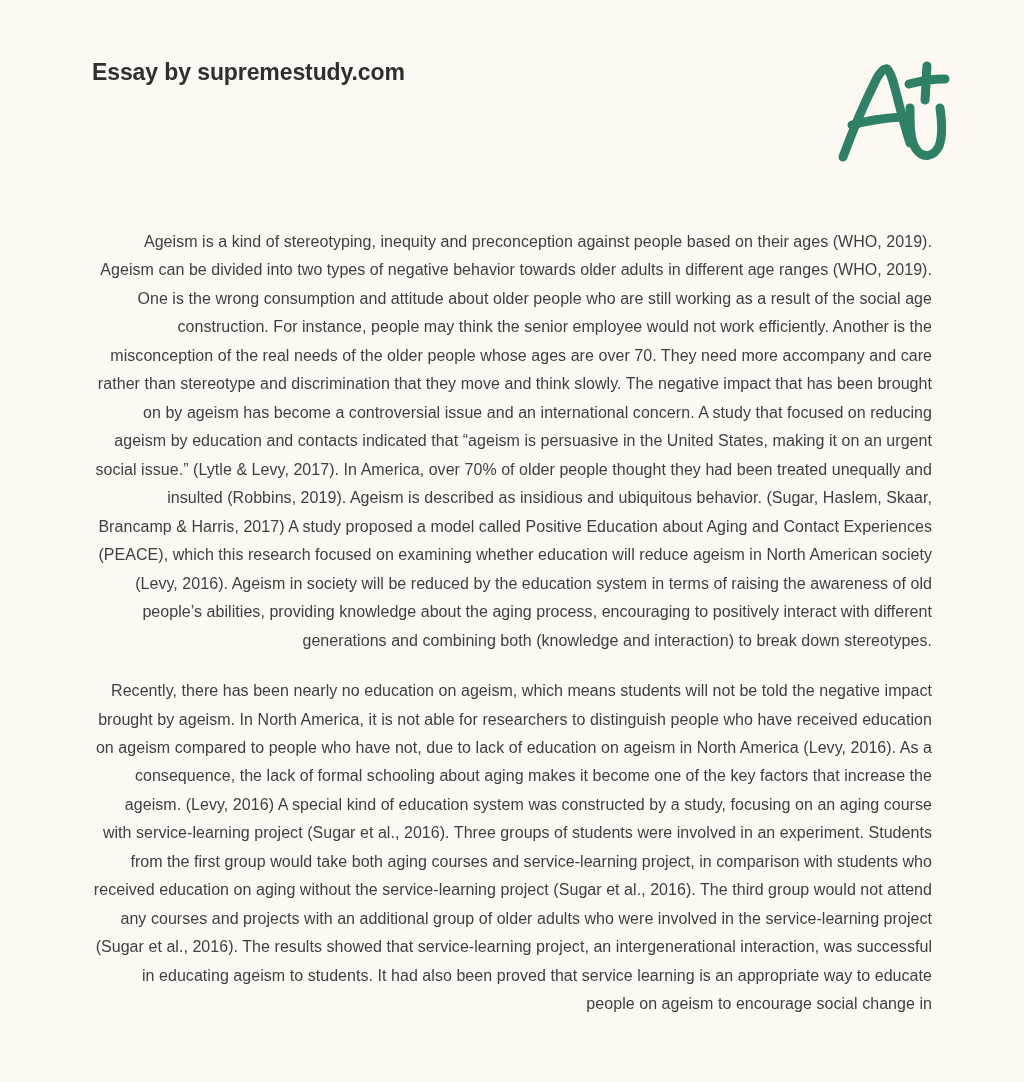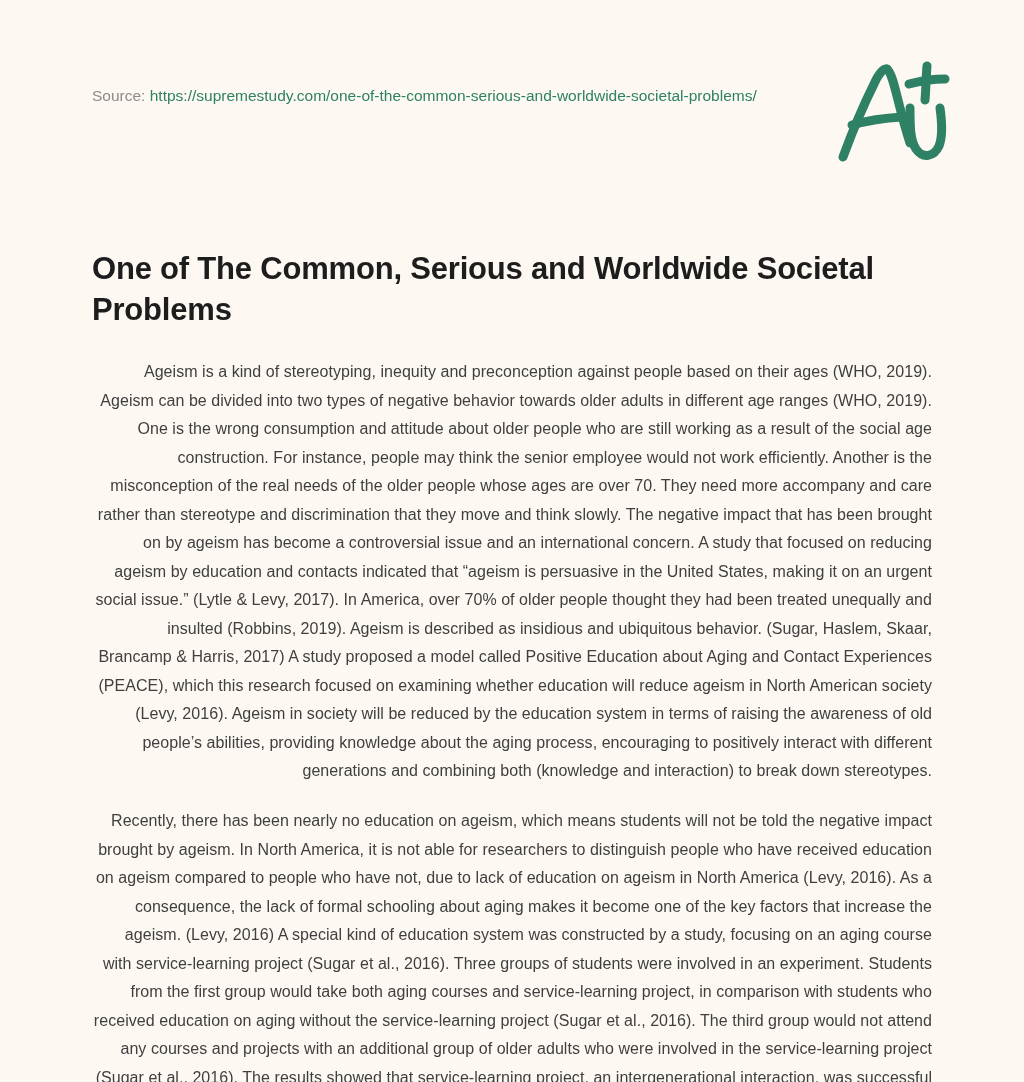--- a/index.html
+++ b/index.html
@@ -97,45 +97,41 @@
     margin-bottom: 0;
   }
 </style>
 </head>
 <body>
 
 <div class="page">
 
   <div class="header">
 
+    <div class="brand-line">Essay by supremestudy.com</div>
 
-    <div class="source-line">
-      <span class="source-label">Source:</span>
-      <a class="source-url" href="#">https://supremestudy.com/one-of-the-common-serious-and-worldwide-societal-problems/</a>
-    </div>
 
     <svg class="logo" viewBox="0 0 122 112" aria-hidden="true">
       <g fill="none" stroke="#2e8164" stroke-linecap="round" stroke-linejoin="round">
 
         <path d="M13 99 C 20 80, 33 48, 44 26 C 48 17, 53 10, 57 11" stroke-width="9"></path>
 
         <path d="M57 11 C 61 14, 64 26, 68 42 C 73 62, 77 76, 80 85" stroke-width="9"></path>
 
         <path d="M22 67 C 36 63, 55 60, 72 59" stroke-width="9"></path>
 
         <path d="M80 50 C 80 68, 80 82, 86 91 C 93 101, 104 99, 109 88 C 113 78, 112 64, 110 50" stroke-width="9"></path>
 
         <path d="M79 26 C 90 23, 104 21, 115 21" stroke-width="9"></path>
 
         <path d="M97 8 C 96 19, 96 31, 95 42" stroke-width="9"></path>
       </g>
     </svg>
 
   </div>
 
-  <h1 class="doc-title">One of The Common, Serious and Worldwide Societal Problems</h1>
 
   <div class="doc-body">
     <p>Ageism is a kind of stereotyping, inequity and preconception against people based on their ages (WHO, 2019). Ageism can be divided into two types of negative behavior towards older adults in different age ranges (WHO, 2019). One is the wrong consumption and attitude about older people who are still working as a result of the social age construction. For instance, people may think the senior employee would not work efficiently. Another is the misconception of the real needs of the older people whose ages are over 70. They need more accompany and care rather than stereotype and discrimination that they move and think slowly. The negative impact that has been brought on by ageism has become a controversial issue and an international concern. A study that focused on reducing ageism by education and contacts indicated that “ageism is persuasive in the United States, making it on an urgent social issue.” (Lytle &amp; Levy, 2017). In America, over 70% of older people thought they had been treated unequally and insulted (Robbins, 2019). Ageism is described as insidious and ubiquitous behavior. (Sugar, Haslem, Skaar, Brancamp &amp; Harris, 2017) A study proposed a model called Positive Education about Aging and Contact Experiences (PEACE), which this research focused on examining whether education will reduce ageism in North American society (Levy, 2016). Ageism in society will be reduced by the education system in terms of raising the awareness of old people’s abilities, providing knowledge about the aging process, encouraging to positively interact with different generations and combining both (knowledge and interaction) to break down stereotypes.</p>
     <p>Recently, there has been nearly no education on ageism, which means students will not be told the negative impact brought by ageism. In North America, it is not able for researchers to distinguish people who have received education on ageism compared to people who have not, due to lack of education on ageism in North America (Levy, 2016). As a consequence, the lack of formal schooling about aging makes it become one of the key factors that increase the ageism. (Levy, 2016) A special kind of education system was constructed by a study, focusing on an aging course with service-learning project (Sugar et al., 2016). Three groups of students were involved in an experiment. Students from the first group would take both aging courses and service-learning project, in comparison with students who received education on aging without the service-learning project (Sugar et al., 2016). The third group would not attend any courses and projects with an additional group of older adults who were involved in the service-learning project (Sugar et al., 2016). The results showed that service-learning project, an intergenerational interaction, was successful in educating ageism to students. It had also been proved that service learning is an appropriate way to educate people on ageism to encourage social change in</p>
   </div>
 
 </div>
 
 </body></html>

